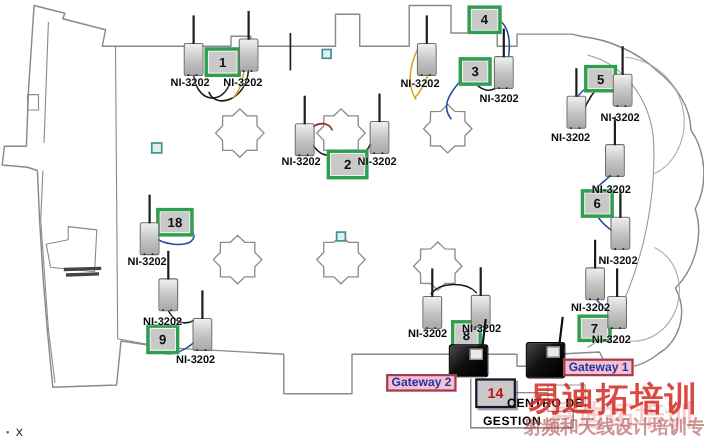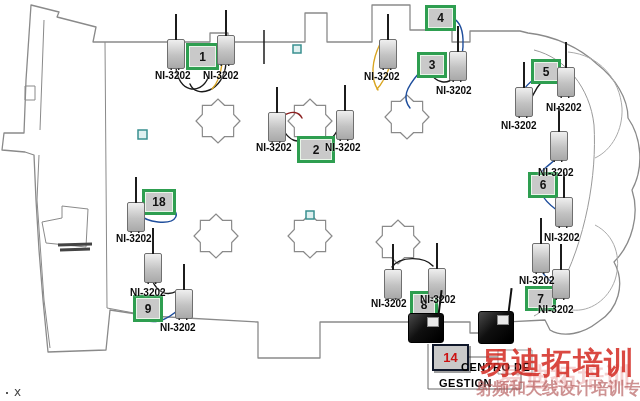--- a/index.html
+++ b/index.html
@@ -213,20 +213,22 @@
   <div class="slabel" style="left:130px;top:287px">NI-3202</div>
   <div class="slabel" style="left:160px;top:322px">NI-3202</div>
   <div class="slabel" style="left:256px;top:142px">NI-3202</div>
   <div class="slabel" style="left:325px;top:142px">NI-3202</div>
   <div class="slabel" style="left:371px;top:298px">NI-3202</div>
   <div class="slabel" style="left:420px;top:294px">NI-3202</div>
 
   <div class="gwdev" style="left:408px;top:313px"></div>
   <div class="gwdev" style="left:478px;top:311px;height:31px"></div>
 
+  <div class="gwlabel" style="left:351px;top:340px">Gateway 2</div>
+  <div class="gwlabel" style="left:512px;top:326px">Gateway 1</div>
 
   <div class="centro" style="left:461px;top:361px">CENTRO DE</div>
   <div class="centro" style="left:439px;top:377px">GESTION</div>
 
   <div class="axismark" style="left:14px;top:385px">x</div>
 
   <div class="wm1-echo">易迪拓培训</div>
   <div class="wm1">易迪拓培训</div>
   <div class="wm2">射频和天线设计培训专家</div>
 

